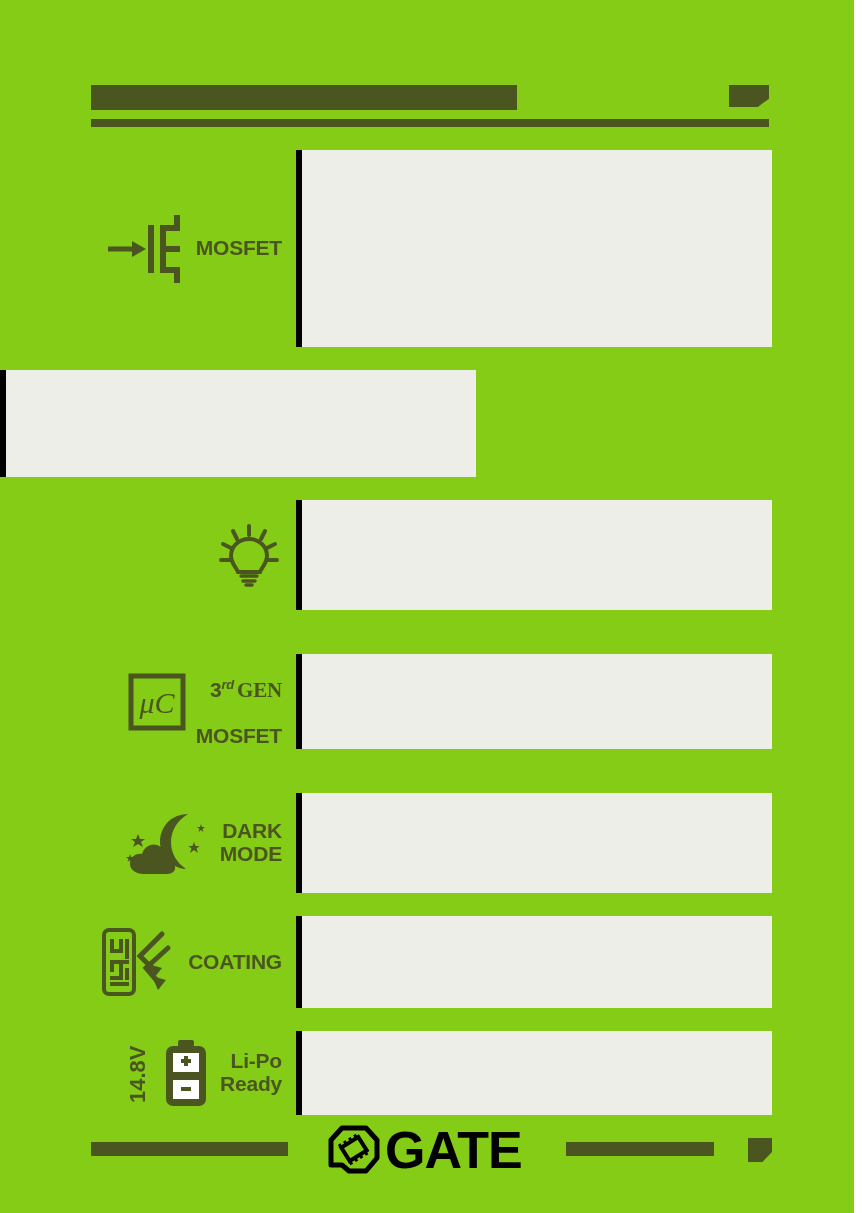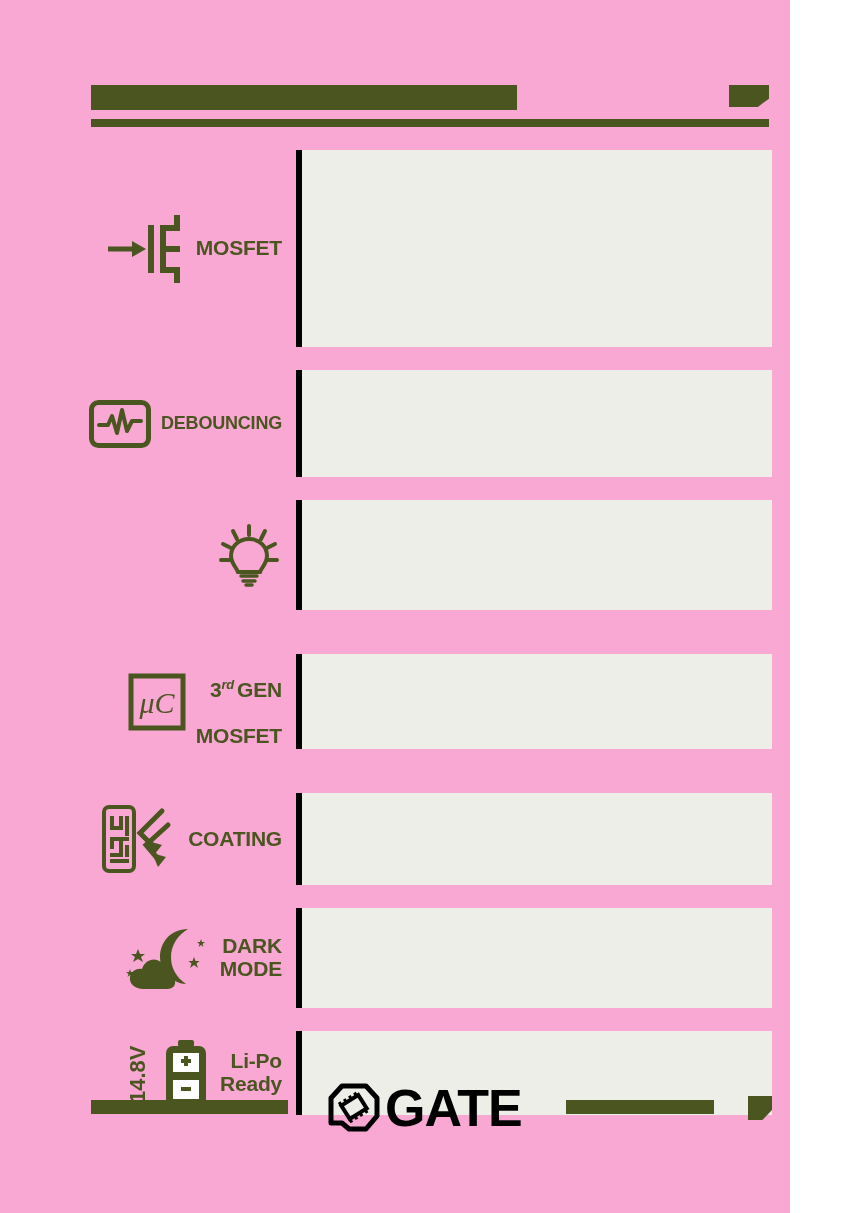--- a/index.html
+++ b/index.html
@@ -6,23 +6,23 @@
 
   html, body {
     width: 862px;
     height: 1213px;
     background: #ffffff;
     font-family: "Liberation Sans", sans-serif;
   }
 
   .page {
     position: relative;
-    width: 790px;
+    width: 854px;
     height: 1213px;
-    background: #f9a8d4;
+    background: #84cc16;
     overflow: hidden;
   }
 
   
   .header {
     position: absolute;
     left: 0; top: 0;
     width: 862px;
     height: 135px;
   }
@@ -126,21 +126,21 @@
     padding: 10px 14px;
     color: #8d8d85;
     font-size: 12px;
     line-height: 1.4;
   }
 
   
   .footer {
     position: absolute;
     left: 0;
-    top: 1090px;
+    top: 1132px;
     width: 862px;
     height: 40px;
   }
   .footer-bar-left {
     position: absolute;
     left: 91px;
     top: 10px;
     width: 197px;
     height: 14px;
     background: #4b5520;
@@ -217,29 +217,20 @@
           </svg>
         </span>
         <span class="row-label">MOSFET</span>
       </div>
       <div class="row-panel">
         <span class="panel-text"></span>
       </div>
     </div>
 
     <div class="row r2">
-      <div class="row-left">
-        <span class="icon-wrap">
-          <svg width="62" height="48" viewBox="0 0 62 48">
-            <rect x="2.5" y="2.5" width="57" height="43" rx="7" ry="7" fill="none" stroke="#4b5520" stroke-width="5"></rect>
-            <polyline points="10,25 19,25 23,16 28,33 33,10 38,31 43,21 52,21" fill="none" stroke="#4b5520" stroke-width="4" stroke-linejoin="round" stroke-linecap="round"></polyline>
-          </svg>
-        </span>
-        <span class="row-label small">DEBOUNCING</span>
-      </div>
       <div class="row-panel">
         <span class="panel-text"></span>
       </div>
     </div>
 
     <div class="row r3">
       <div class="row-left">
         <span class="icon-wrap">
           <svg width="66" height="66" viewBox="0 0 66 66">
             <g stroke="#4b5520" stroke-width="4" stroke-linecap="round" fill="none">
@@ -268,24 +259,46 @@
     <div class="row r4">
       <div class="row-left">
         <span class="icon-wrap">
           <svg width="58" height="58" viewBox="0 0 58 58">
             <rect x="3" y="3" width="52" height="52" fill="none" stroke="#4b5520" stroke-width="5"></rect>
             <text x="29" y="40" text-anchor="middle" fill="#4b5520" font-family="Liberation Serif, serif" font-size="30" font-style="italic">μC</text>
           </svg>
         </span>
         <span class="row-label">
           <span style="display:block;">
-            <span>3</span><sup style="font-size:0.62em;font-style:italic;">rd</sup><span style="padding-left:3px;">GEN</span>
+            <span>3</span><sup style="font-size:0.62em;font-style:italic;">rd</sup><span style="padding-left:3px;font-family:Liberation Serif, serif;">GEN</span>
           </span>
           <span style="display:block;">MOSFET</span>
         </span>
+      </div>
+      <div class="row-panel">
+        <span class="panel-text"></span>
+      </div>
+    </div>
+
+    <div class="row r5">
+      <div class="row-left">
+        <span class="icon-wrap">
+          <svg width="86" height="70" viewBox="0 0 86 70">
+            <g fill="#4b5520">
+              <path d="M58 6 C 40 6 30 20 30 34 C 30 48 41 60 56 61 C 46 54 41 45 41 34 C 41 22 48 12 58 6 Z" transform="translate(6,0)"></path>
+              <path d="M20 66 C 10 66 5 60 6 54 C 7 48 13 45 18 46 C 20 39 27 35 33 37 C 39 39 43 45 42 51 C 48 51 52 56 51 61 C 50 65 46 66 42 66 Z"></path>
+              <polygon points="14,26 16,31 21,31 17,34 19,39 14,36 9,39 11,34 7,31 12,31"></polygon>
+              <polygon points="70,34 71.5,38 75.5,38 72.5,40.5 74,45 70,42 66,45 67.5,40.5 64.5,38 68.5,38"></polygon>
+              <polygon points="77,16 78,19 81,19 78.5,21 79.5,24 77,22 74.5,24 75.5,21 73,19 76,19"></polygon>
+              <polygon points="6,46 7,49 10,49 7.5,51 8.5,54 6,52 3.5,54 4.5,51 2,49 5,49"></polygon>
+            </g>
+          </svg>
+        </span>
+        <span class="row-label">DARK
+MODE</span>
       </div>
       <div class="row-panel">
         <span class="panel-text"></span>
       </div>
     </div>
 
     <div class="row r6">
       <div class="row-left">
         <span class="icon-wrap">
           <svg width="78" height="72" viewBox="0 0 78 72">
@@ -308,42 +321,20 @@
               <path d="M62 8 L 40 30 L 54 44"></path>
               <path d="M68 22 L 46 42 L 58 56"></path>
             </g>
             <g fill="#4b5520">
               <polygon points="48,38 62,42 54,52"></polygon>
               <polygon points="52,50 66,54 58,64"></polygon>
             </g>
           </svg>
         </span>
         <span class="row-label">COATING</span>
-      </div>
-      <div class="row-panel">
-        <span class="panel-text"></span>
-      </div>
-    </div>
-
-    <div class="row r5">
-      <div class="row-left">
-        <span class="icon-wrap">
-          <svg width="86" height="70" viewBox="0 0 86 70">
-            <g fill="#4b5520">
-              <path d="M58 6 C 40 6 30 20 30 34 C 30 48 41 60 56 61 C 46 54 41 45 41 34 C 41 22 48 12 58 6 Z" transform="translate(6,0)"></path>
-              <path d="M20 66 C 10 66 5 60 6 54 C 7 48 13 45 18 46 C 20 39 27 35 33 37 C 39 39 43 45 42 51 C 48 51 52 56 51 61 C 50 65 46 66 42 66 Z"></path>
-              <polygon points="14,26 16,31 21,31 17,34 19,39 14,36 9,39 11,34 7,31 12,31"></polygon>
-              <polygon points="70,34 71.5,38 75.5,38 72.5,40.5 74,45 70,42 66,45 67.5,40.5 64.5,38 68.5,38"></polygon>
-              <polygon points="77,16 78,19 81,19 78.5,21 79.5,24 77,22 74.5,24 75.5,21 73,19 76,19"></polygon>
-              <polygon points="6,46 7,49 10,49 7.5,51 8.5,54 6,52 3.5,54 4.5,51 2,49 5,49"></polygon>
-            </g>
-          </svg>
-        </span>
-        <span class="row-label">DARK
-MODE</span>
       </div>
       <div class="row-panel">
         <span class="panel-text"></span>
       </div>
     </div>
 
     <div class="row r7">
       <div class="row-left">
         <span class="icon-wrap">
           <svg width="28" height="66" viewBox="0 0 28 66">

